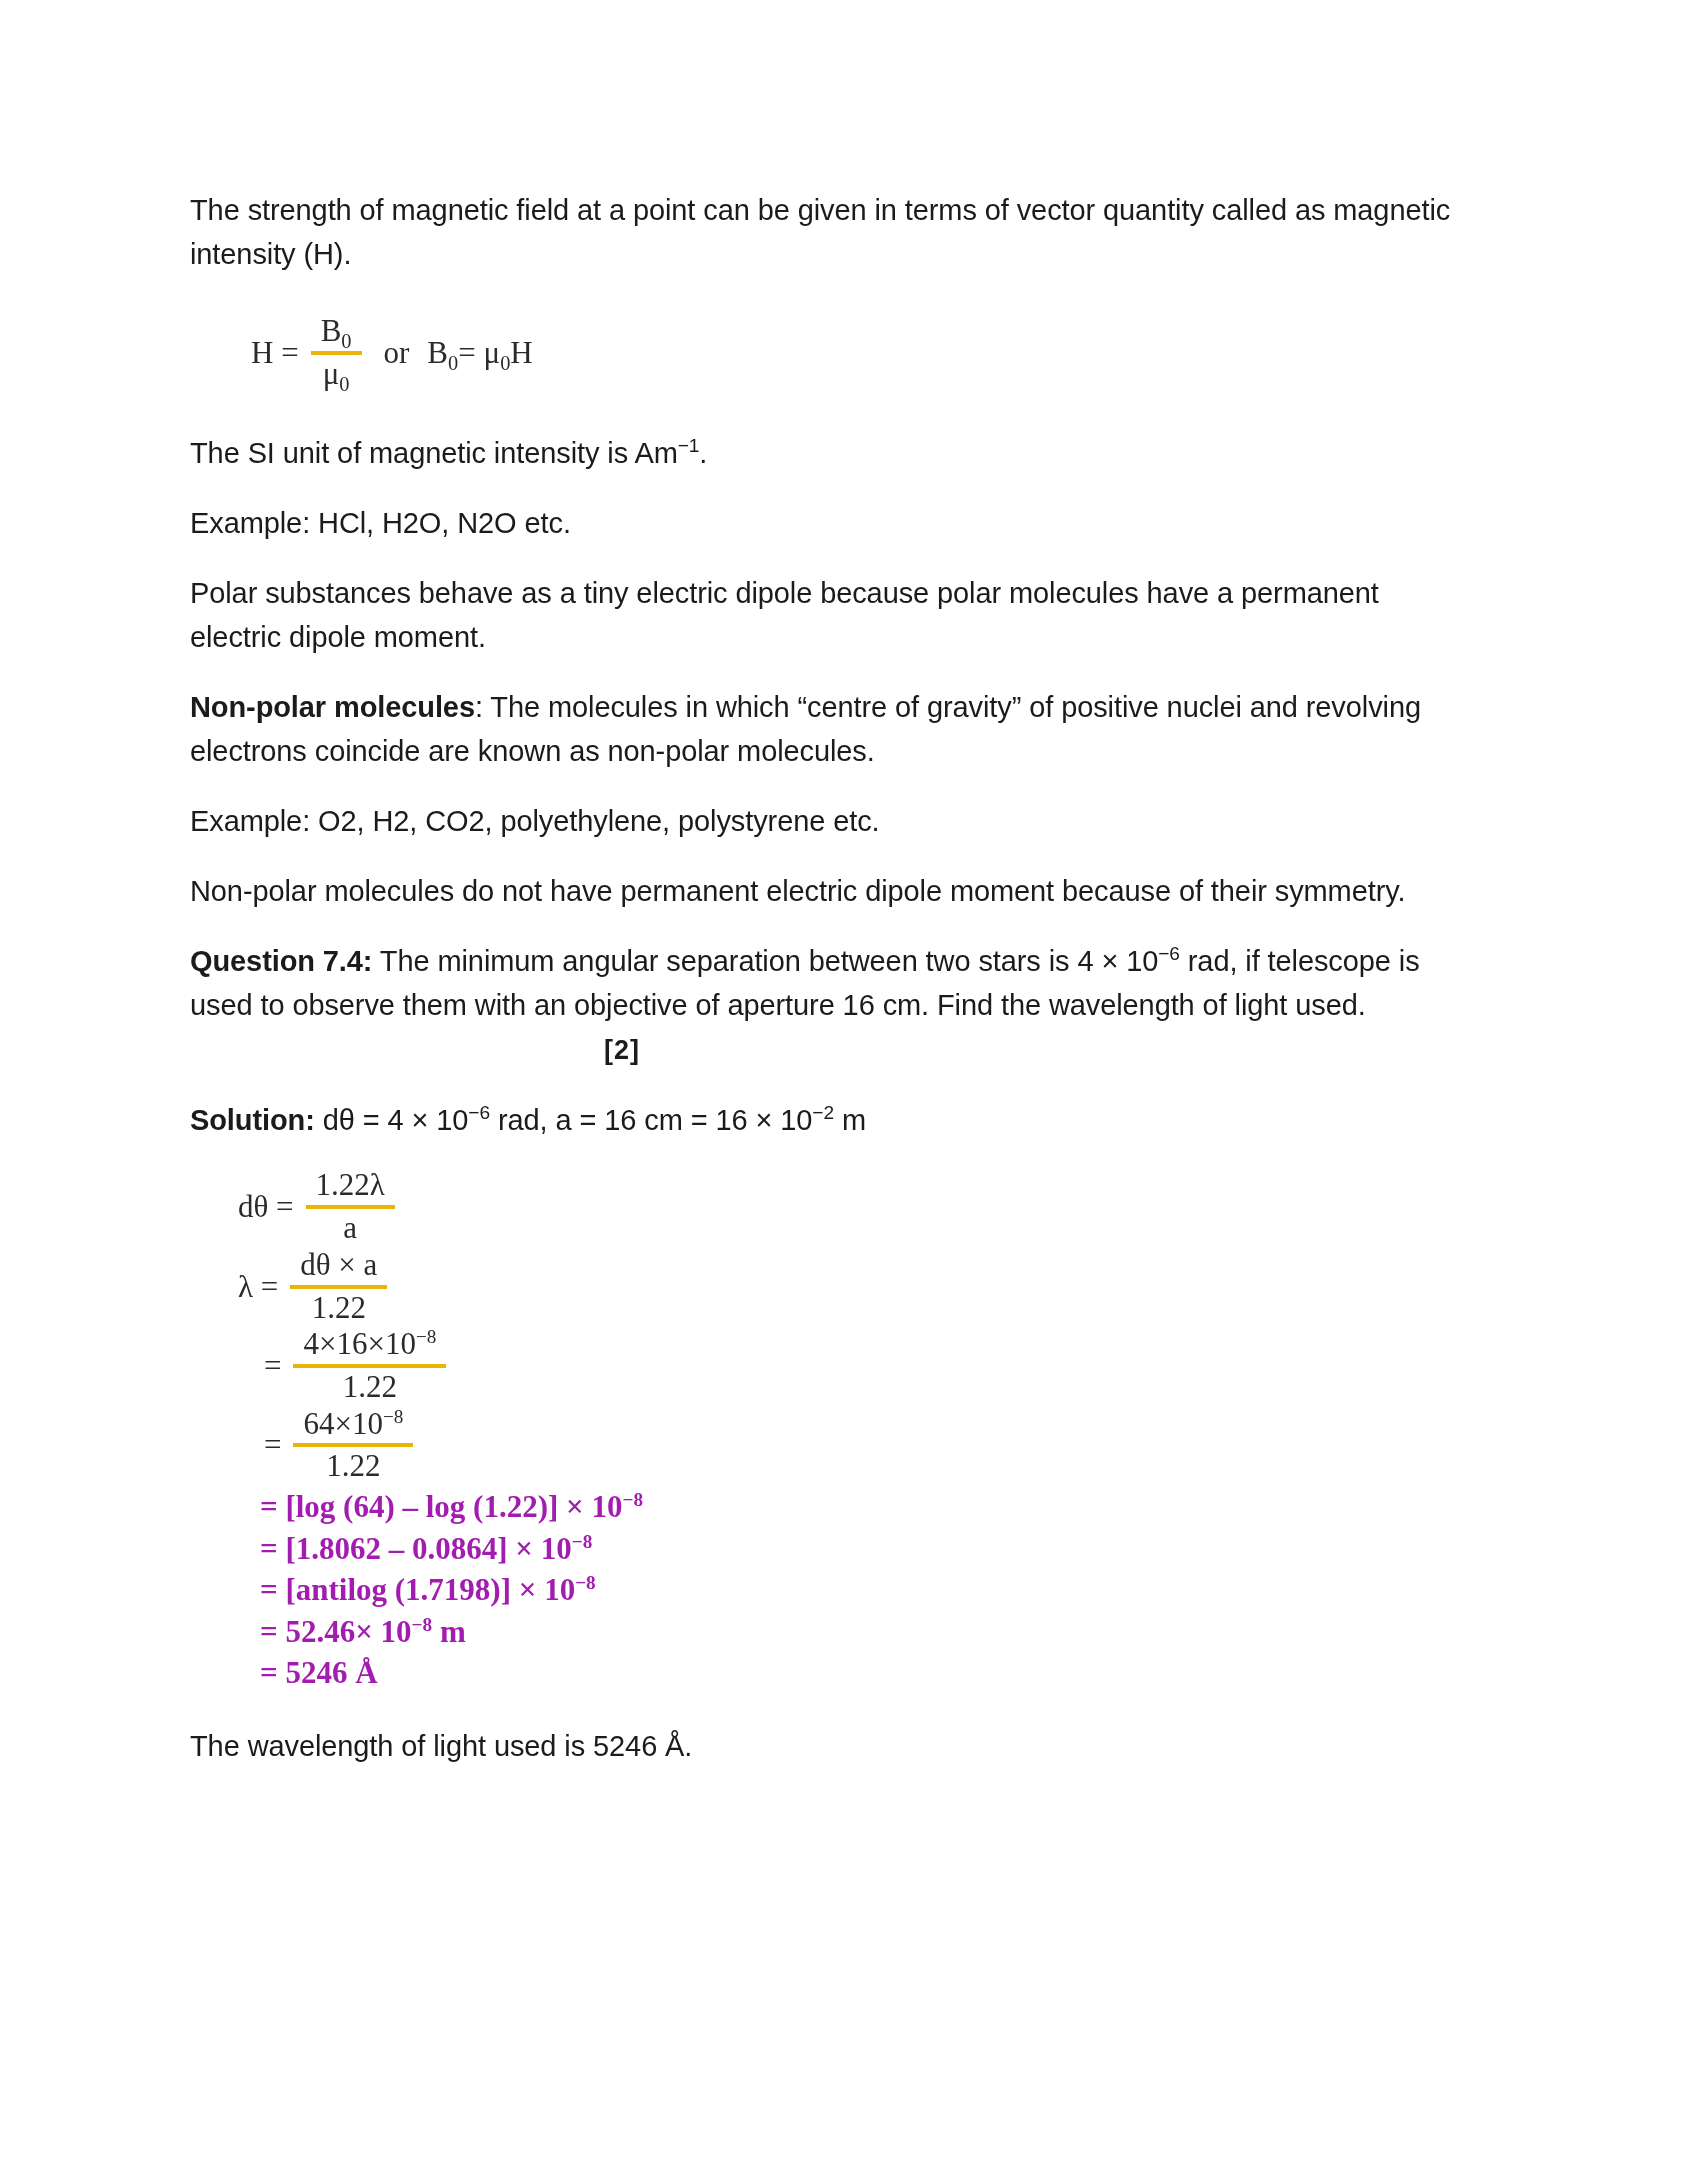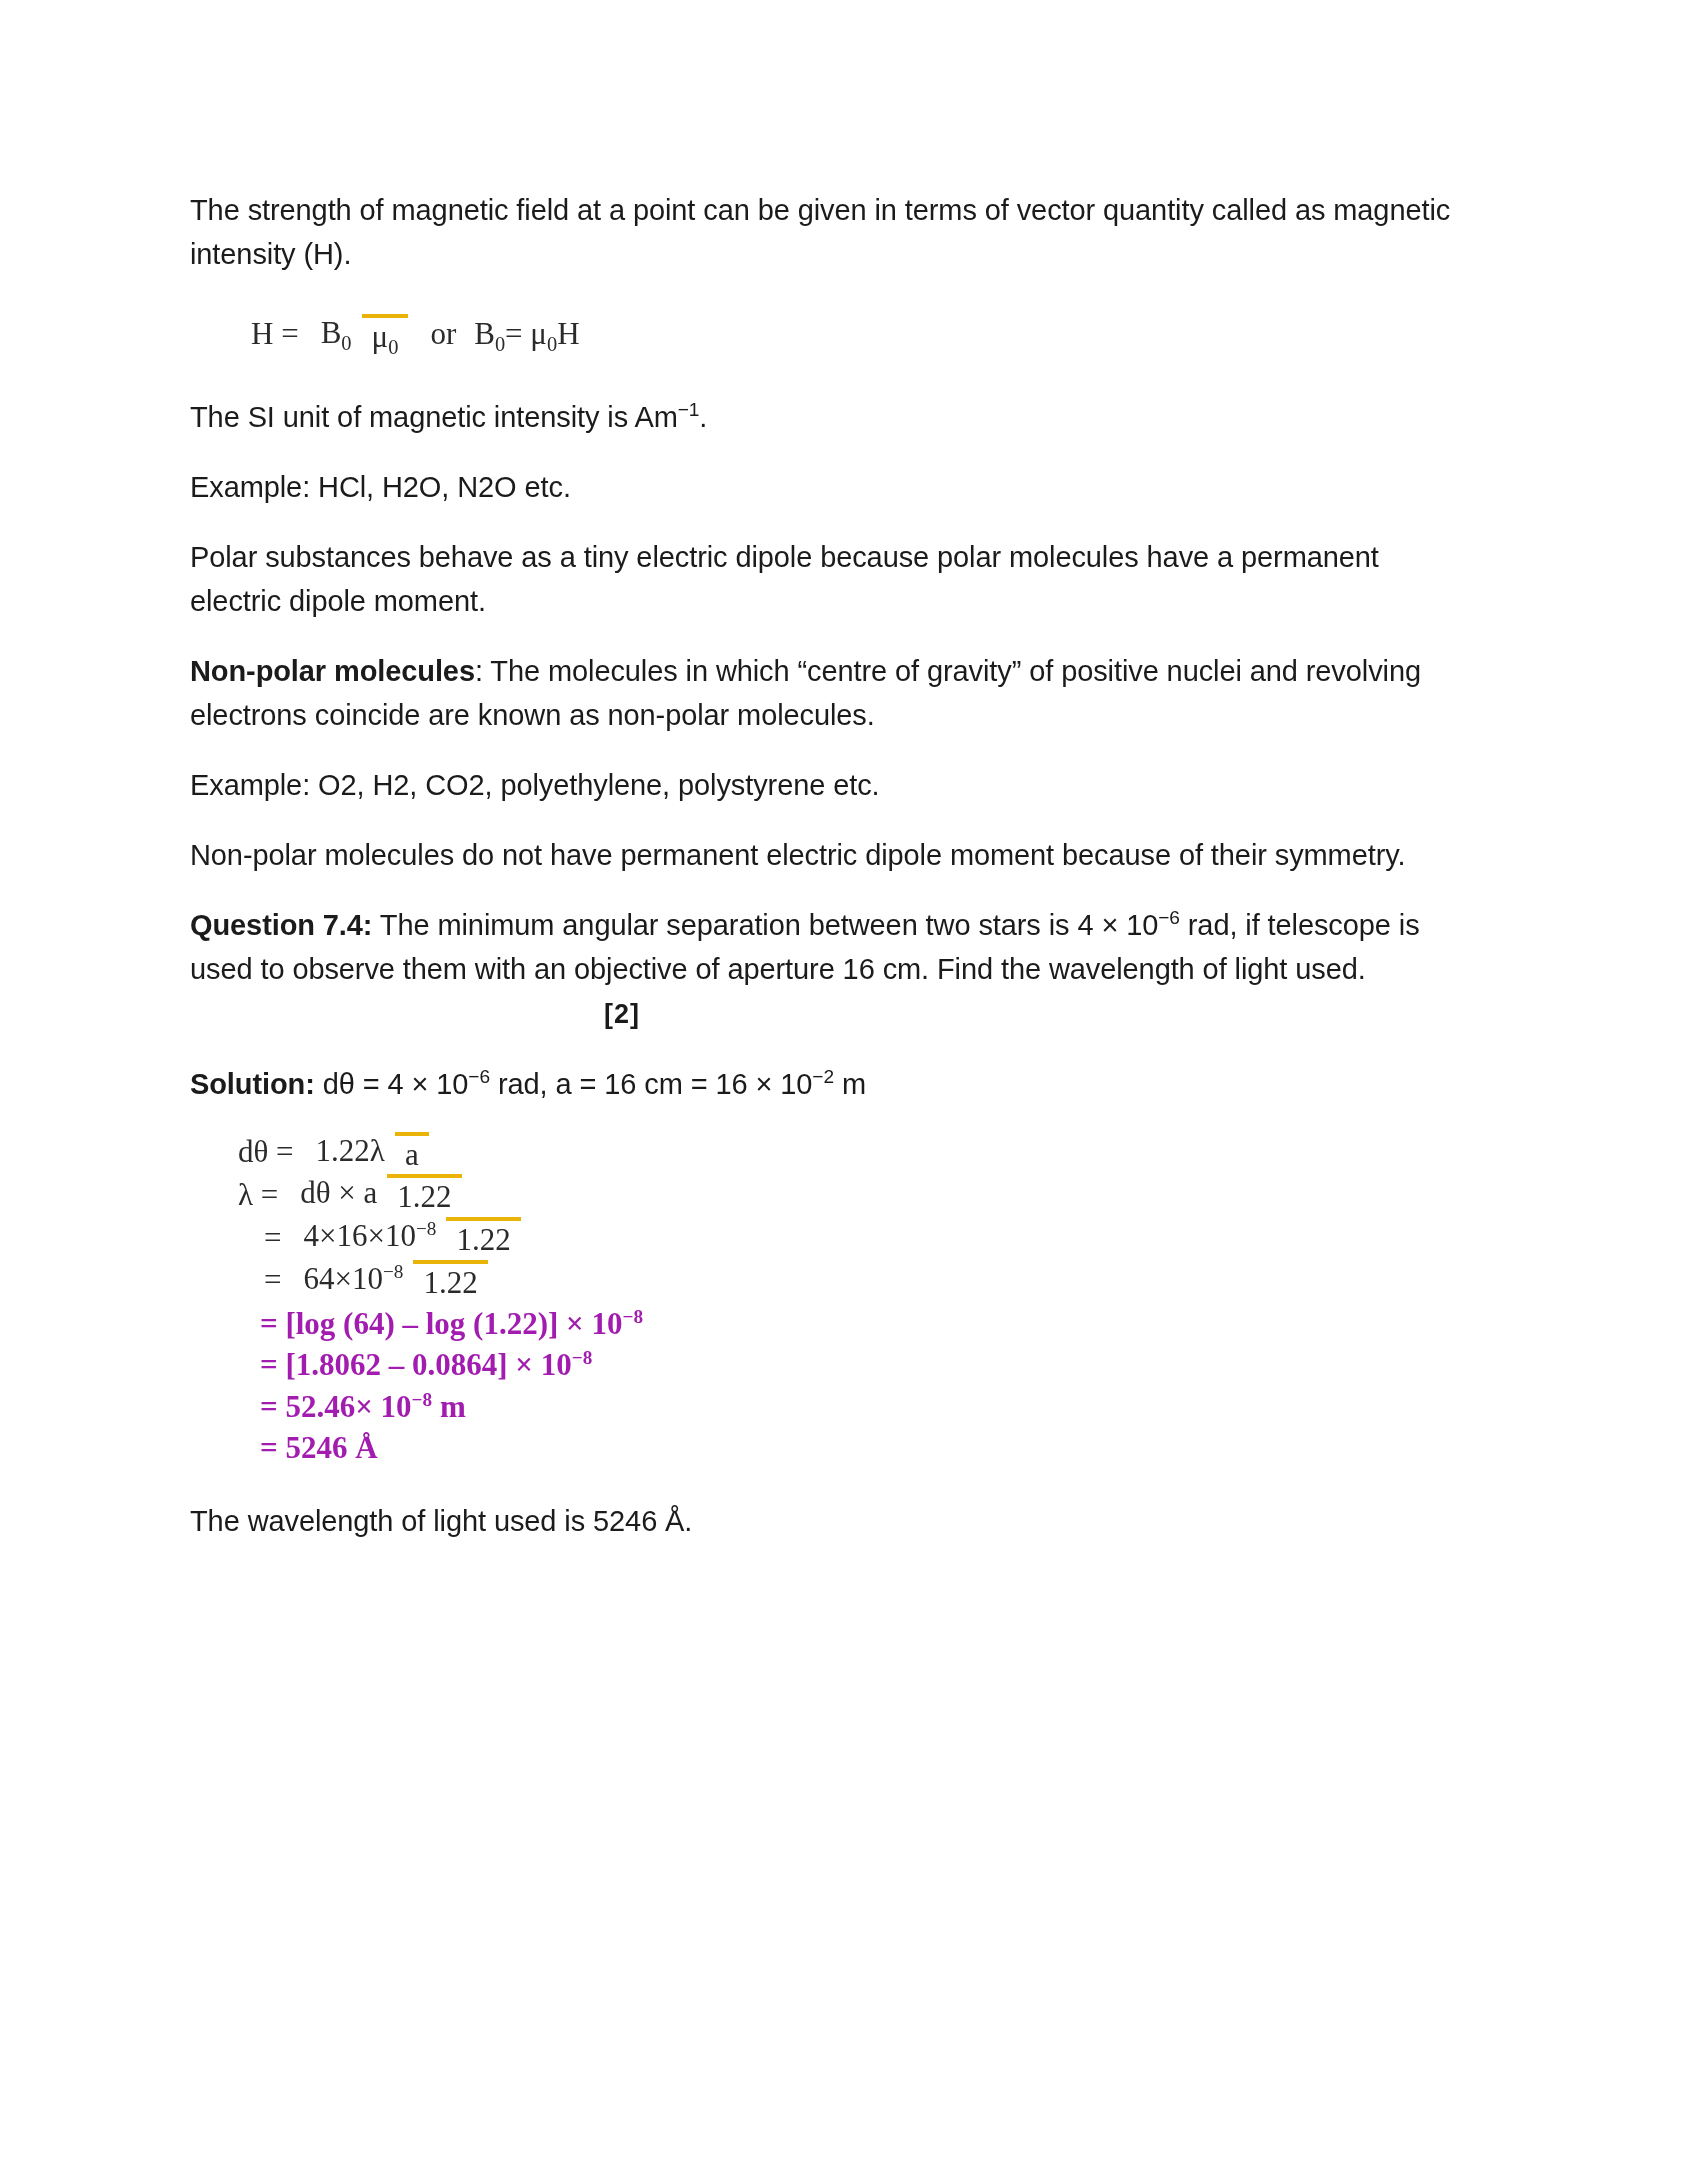--- a/index.html
+++ b/index.html
@@ -82,21 +82,22 @@
     font-size: 31px;
     margin-bottom: 2px;
   }
 
   .lhs {
     white-space: pre;
     margin-right: 8px;
   }
   .frac {
     display: inline-flex;
-    align-items: center;
+    flex-direction: column;
+    align-items: flex-start;
     vertical-align: middle;
     margin: 0 4px;
   }
   .frac .num {
     padding: 0 10px 2px 10px;
     white-space: nowrap;
     line-height: 1.12;
   }
   .frac .den {
     border-top: 4px solid #eab308;
@@ -198,20 +199,21 @@
       <div class="eq-row" style="margin-left:26px;">
         <span class="lhs">=</span>
         <span class="frac">
           <span class="num"><span>64×10</span><sup>−8</sup></span>
           <span class="den">1.22</span>
         </span>
       </div>
 
       <div class="math-line"><span>= [log (64) – log (1.22)] × 10</span><sup>−8</sup></div>
       <div class="math-line"><span>= [1.8062 – 0.0864] × 10</span><sup>−8</sup></div>
+      <div class="math-line"><span>= [antilog (1.7198)] × 10</span><sup>−8</sup></div>
       <div class="math-line"><span>= 52.46× 10</span><sup>−8</sup><span> m</span></div>
       <div class="math-line">= 5246 Å</div>
 
     </div>
 
     <p class="para" style="margin-top:30px;">The wavelength of light used is 5246 Å.</p>
 
   </div>
 </div>
 

